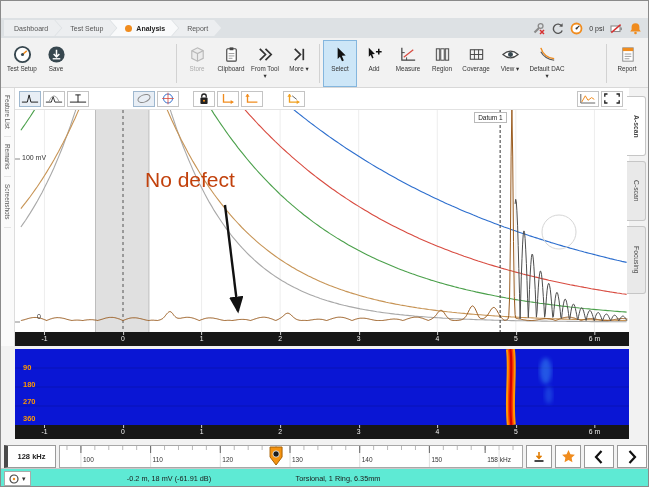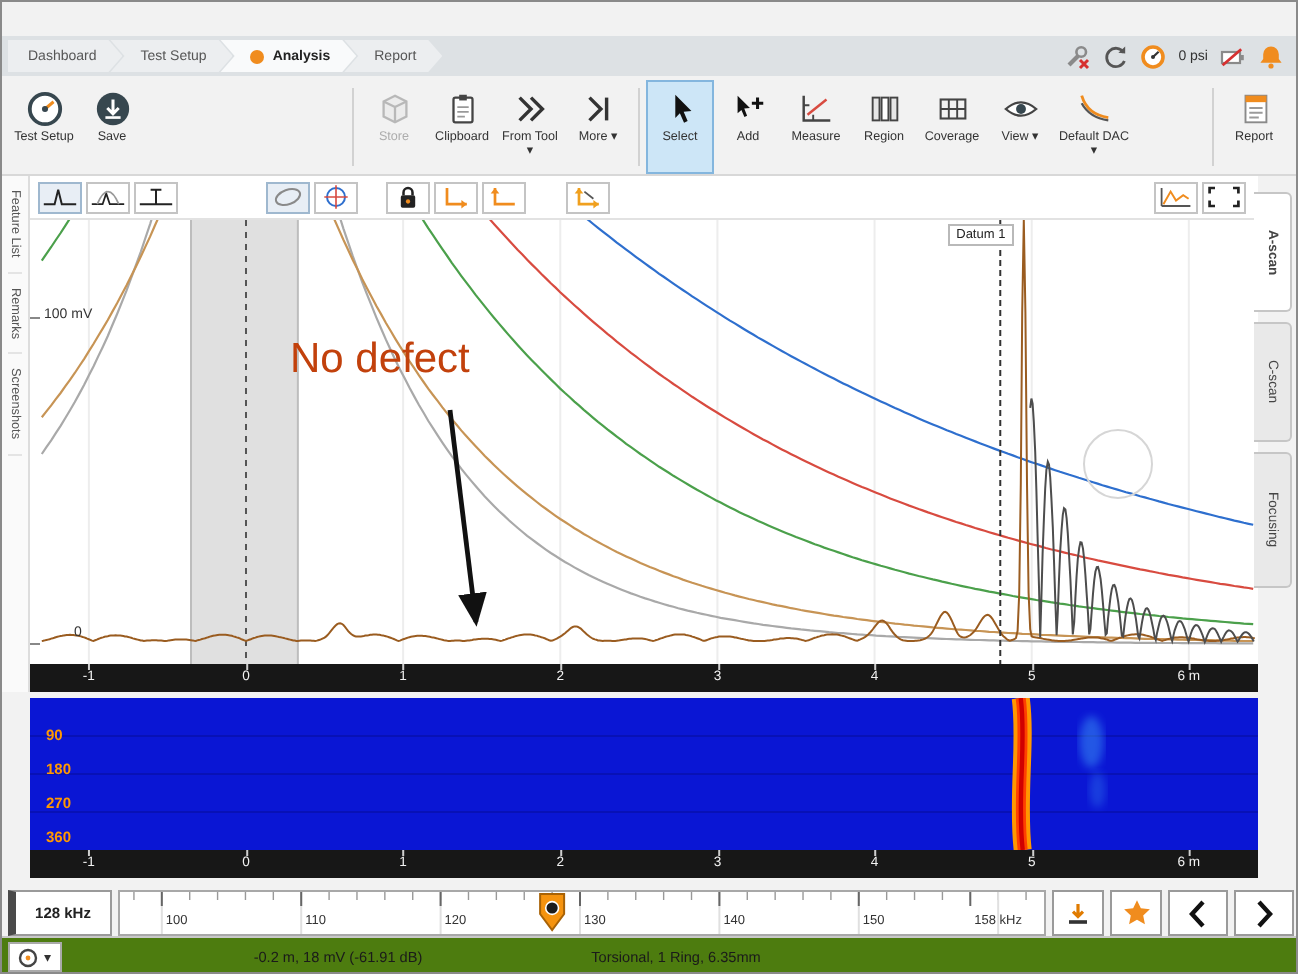--- a/index.html
+++ b/index.html
@@ -62,21 +62,21 @@
 .cscan-field{width:614px;height:76px;}
 
 
 .freqbar{position:absolute;top:440px;left:0;width:649px;height:27px;background:#f2f2f2;display:flex;align-items:flex-end;gap:3px;padding:0 3px;}
 .freq-current{width:52px;height:23px;background:#fff;border:1px solid #9a9a9a;border-left:4px solid #4a4a4a;display:flex;align-items:center;justify-content:center;font-size:7.5px;font-weight:bold;color:#222;flex:0 0 auto;}
 .freq-ruler{position:relative;height:23px;flex:1;background:#fff;border:1px solid #a8a8a8;overflow:hidden;}
 .fbtn{width:26px;height:23px;background:#fff;border:1px solid #9a9a9a;display:flex;align-items:center;justify-content:center;cursor:pointer;flex:0 0 auto;}
 .fbtn.nav{width:30px;}
 
 
-.statusbar{position:absolute;top:467px;left:0;width:649px;height:20px;background:#4d7c0f;border-top:1px solid #c9c9c9;font-size:7.3px;color:#1a1a1a;}
+.statusbar{position:absolute;top:467px;left:0;width:649px;height:20px;background:#5eead4;border-top:1px solid #c9c9c9;font-size:7.3px;color:#1a1a1a;}
 .sb-dropdown{position:absolute;left:3px;top:2px;height:15px;padding:0 4px;border:1px solid #aaa;background:#fff;display:flex;align-items:center;gap:3px;cursor:pointer;}
 .sb-caret{font-size:7px;color:#333;}
 .sb-pos{position:absolute;left:88px;top:5px;width:160px;text-align:center;}
 .sb-mode{position:absolute;left:252px;top:5px;width:170px;text-align:center;}
 .sb-right{position:absolute;right:5px;top:2px;height:15px;display:flex;align-items:center;gap:4px;}
 </style>
 </head>
 <body>
 
 <div class="app">

